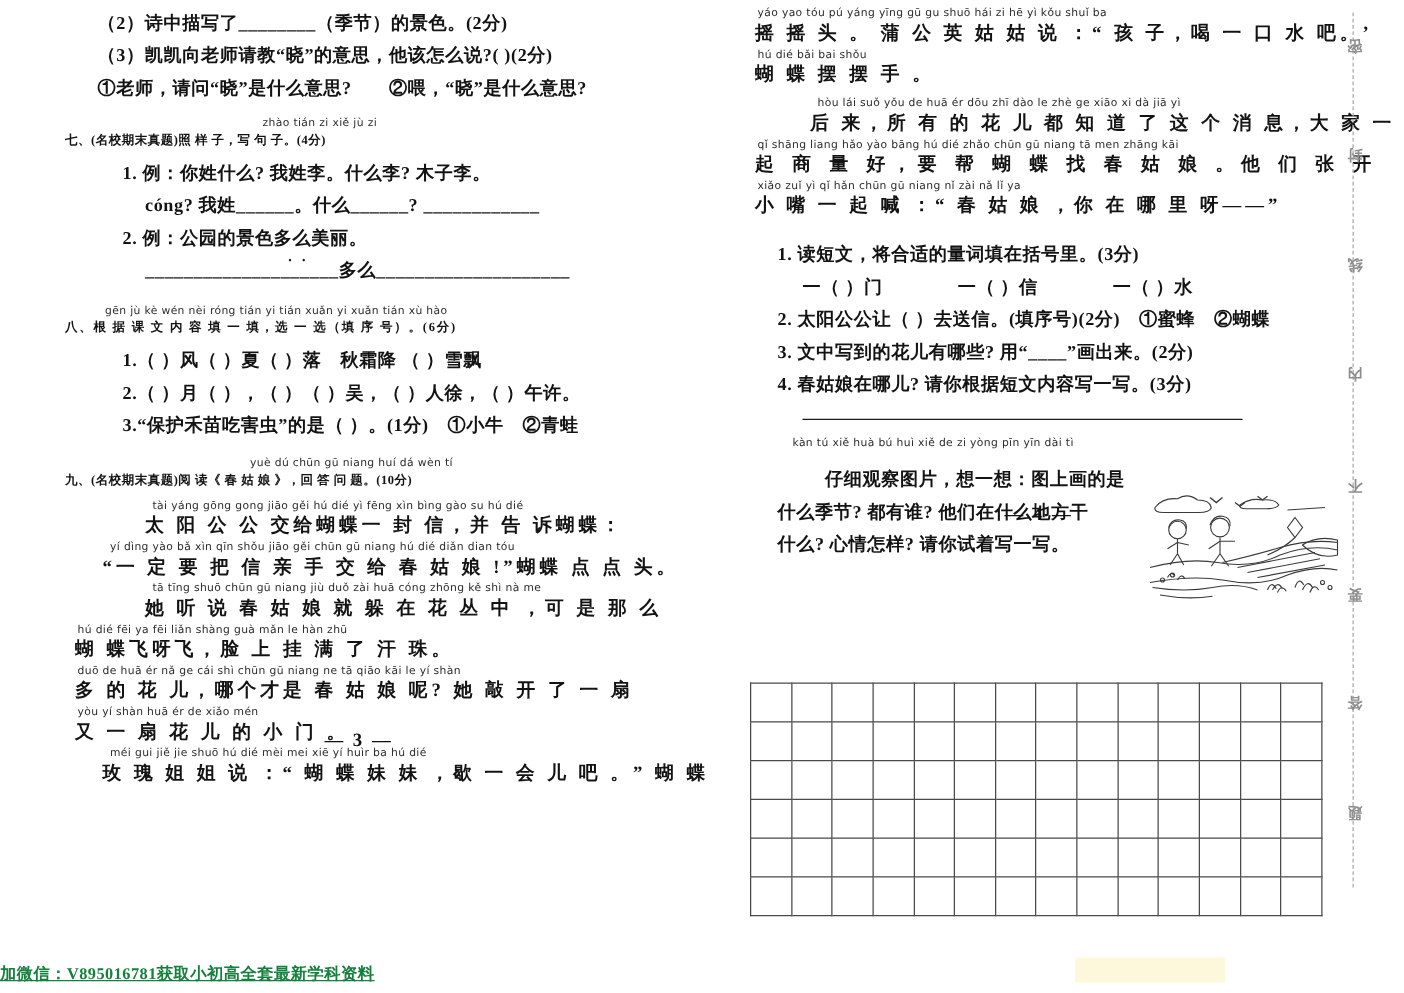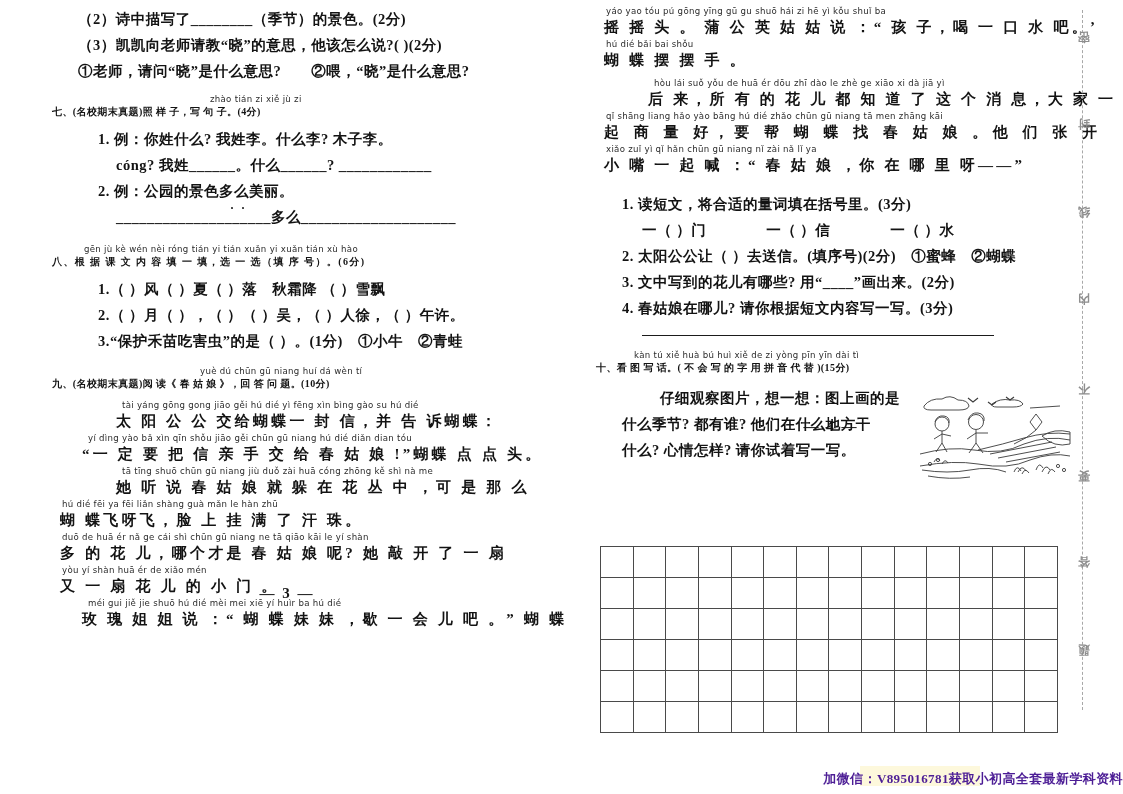--- a/index.html
+++ b/index.html
@@ -99,23 +99,23 @@
   .sealchar {
     font-size: 12px; color: #8e8e8e;
     transform: rotate(180deg);
     writing-mode: vertical-rl;
     font-weight: 600;
   }
 
   
   .footer-mark {
     position: absolute; left: 0; bottom: 6px; width: 1123px;
-    text-align: right;
-    font-size: 13px; color: #4c1d95; letter-spacing: .4px;
-    font-family: "Liberation Serif", serif; font-weight: 600;
+    text-align: left;
+    font-size: 13px; color: #15803d; letter-spacing: .4px;
+    font-family: "Liberation Serif", serif; font-weight: 600; text-decoration: underline;
   }
   .hl {
     position: absolute; left: 860px; bottom: 8px;
     width: 120px; height: 20px;
     background: #fbf3c0; opacity: .55;
   }
 </style>
 </head>
 <body>
 
@@ -196,21 +196,21 @@
 
       <div class="pagenum">— 3 —</div>
     </div>
   </div>
 
   <div class="page page-right">
     <div class="page-body">
 
       <div>
         <div class="py-block">
-          <div class="py" style="padding-left:10px">yáo yao tóu    pú gōng yīng gū gu shuō     hái zi     hē yì kǒu shuǐ ba</div>
+          <div class="py" style="padding-left:10px">yáo yao tóu    pú yáng yīng gū gu shuō     hái zi     hē yì kǒu shuǐ ba</div>
           <div class="hz cn hz-wide" style="padding-left:8px">摇 摇 头 。 蒲 公 英 姑 姑 说 ：“ 孩 子，喝 一 口 水 吧。’</div>
         </div>
         <div class="py-block">
           <div class="py" style="padding-left:10px">hú dié bǎi bai shǒu</div>
           <div class="hz cn hz-wide" style="padding-left:8px">蝴 蝶 摆 摆 手 。</div>
         </div>
         <div style="height:6px"></div>
         <div class="py-block">
           <div class="py" style="padding-left:58px">hòu lái    suǒ yǒu de huā ér dōu zhī dào le zhè ge xiāo xi    dà jiā yì</div>
           <div class="hz cn hz-wide" style="padding-left:52px">后 来，所 有 的 花 儿 都 知 道 了 这 个 消 息，大 家 一</div>
@@ -232,21 +232,20 @@
       <div class="line indent1 cn">2. 太阳公公让（      ）去送信。(填序号)(2分)　①蜜蜂　②蝴蝶</div>
       <div class="line indent1 cn">3. 文中写到的花儿有哪些? 用“____”画出来。(2分)</div>
       <div class="line indent1 cn">4. 春姑娘在哪儿? 请你根据短文内容写一写。(3分)</div>
 
       <div style="height:14px"></div>
       <div class="ruleline" style="margin-left:46px;width:352px"></div>
       <div style="height:14px"></div>
 
       <div class="py-block" style="position:relative">
         <div class="py" style="padding-left:38px">kàn tú xiě huà      bú huì xiě de  zi  yòng pīn yīn dài  tì</div>
-        <div class="heading cn">十、看 图 写 话。( 不 会 写 的 字 用 拼 音 代 替 )(15分)</div>
 
         <div style="height:10px"></div>
         <div class="line indent3 cn" style="width:300px">仔细观察图片，想一想：图上画的是</div>
         <div class="line indent1 cn" style="width:300px">什么季节? 都有谁? 他们在什么地方干</div>
         <div class="line indent1 cn" style="width:300px">什么? 心情怎样? 请你试着写一写。</div>
 
         <div class="illus">
           <svg viewBox="0 0 154 96" width="154" height="96" xmlns="http://www.w3.org/2000/svg">
             <g fill="none" stroke="#3a3a3a" stroke-width="0.9">
 

